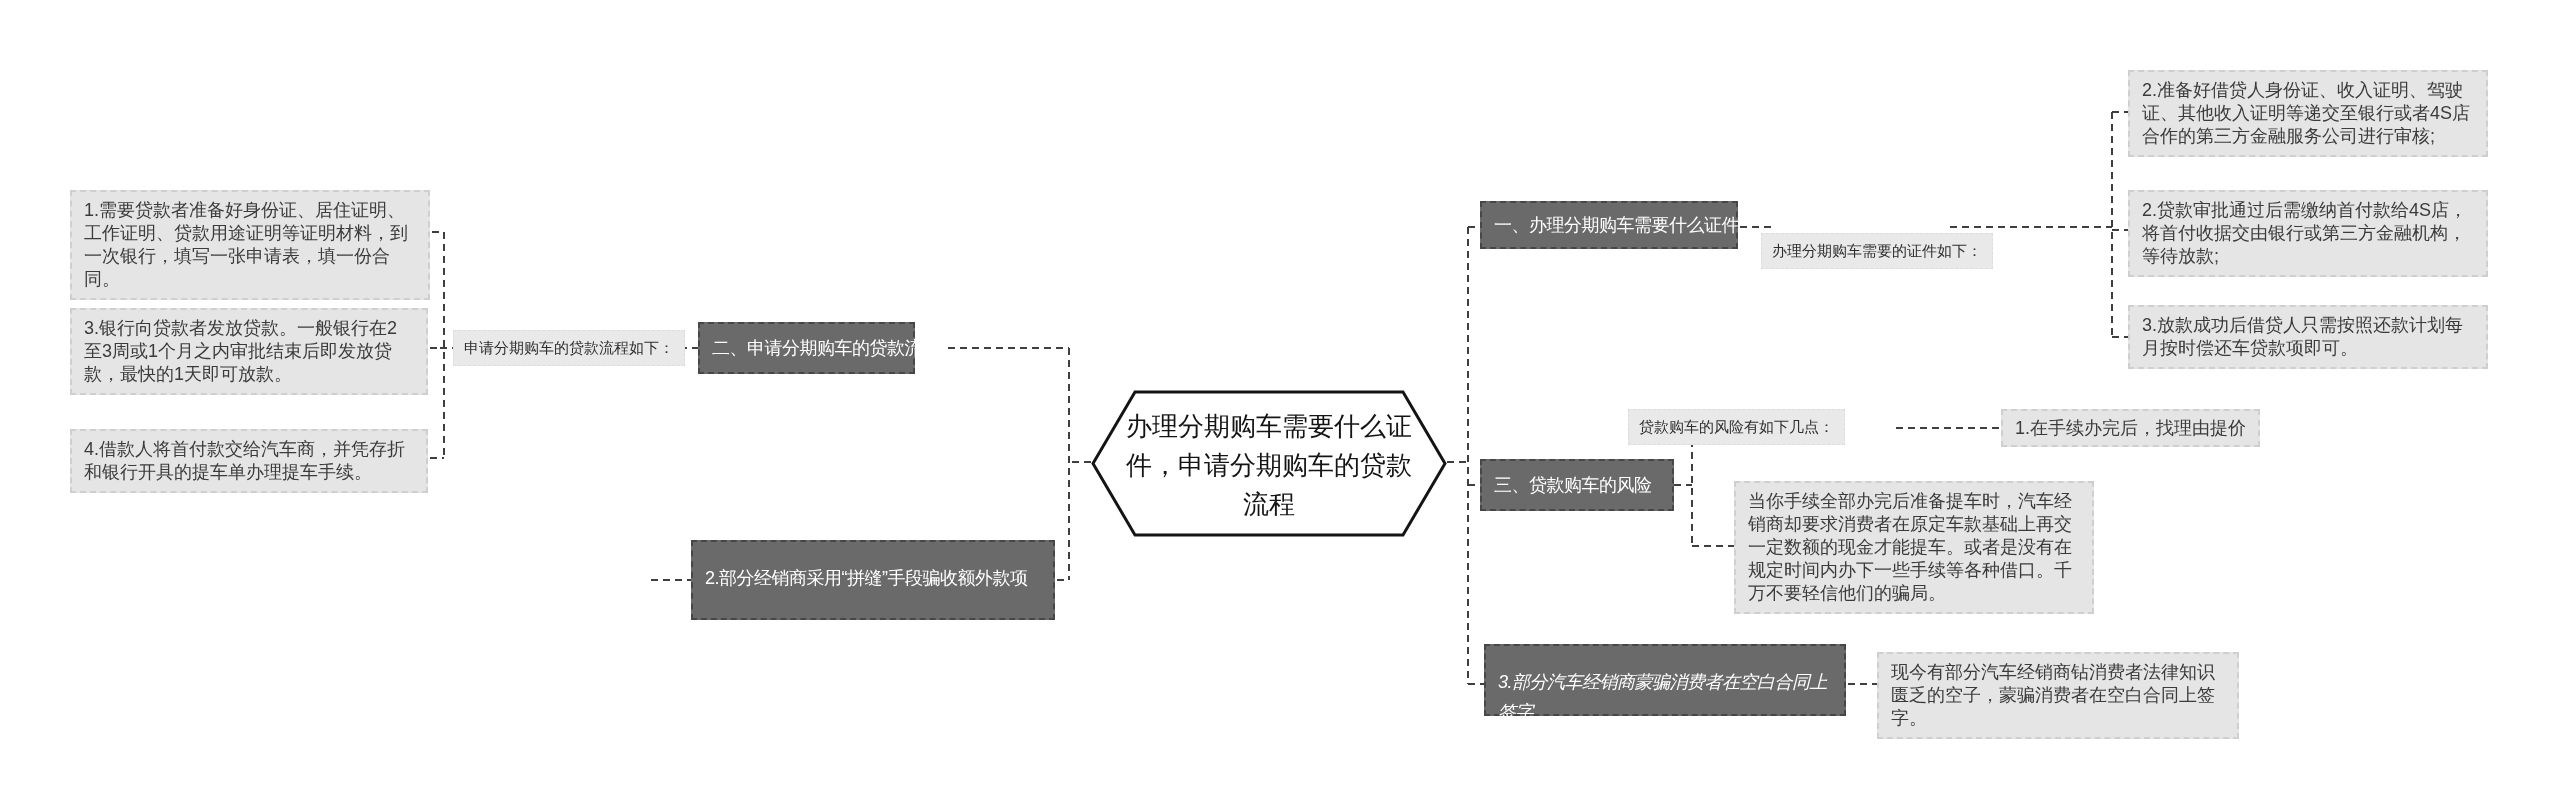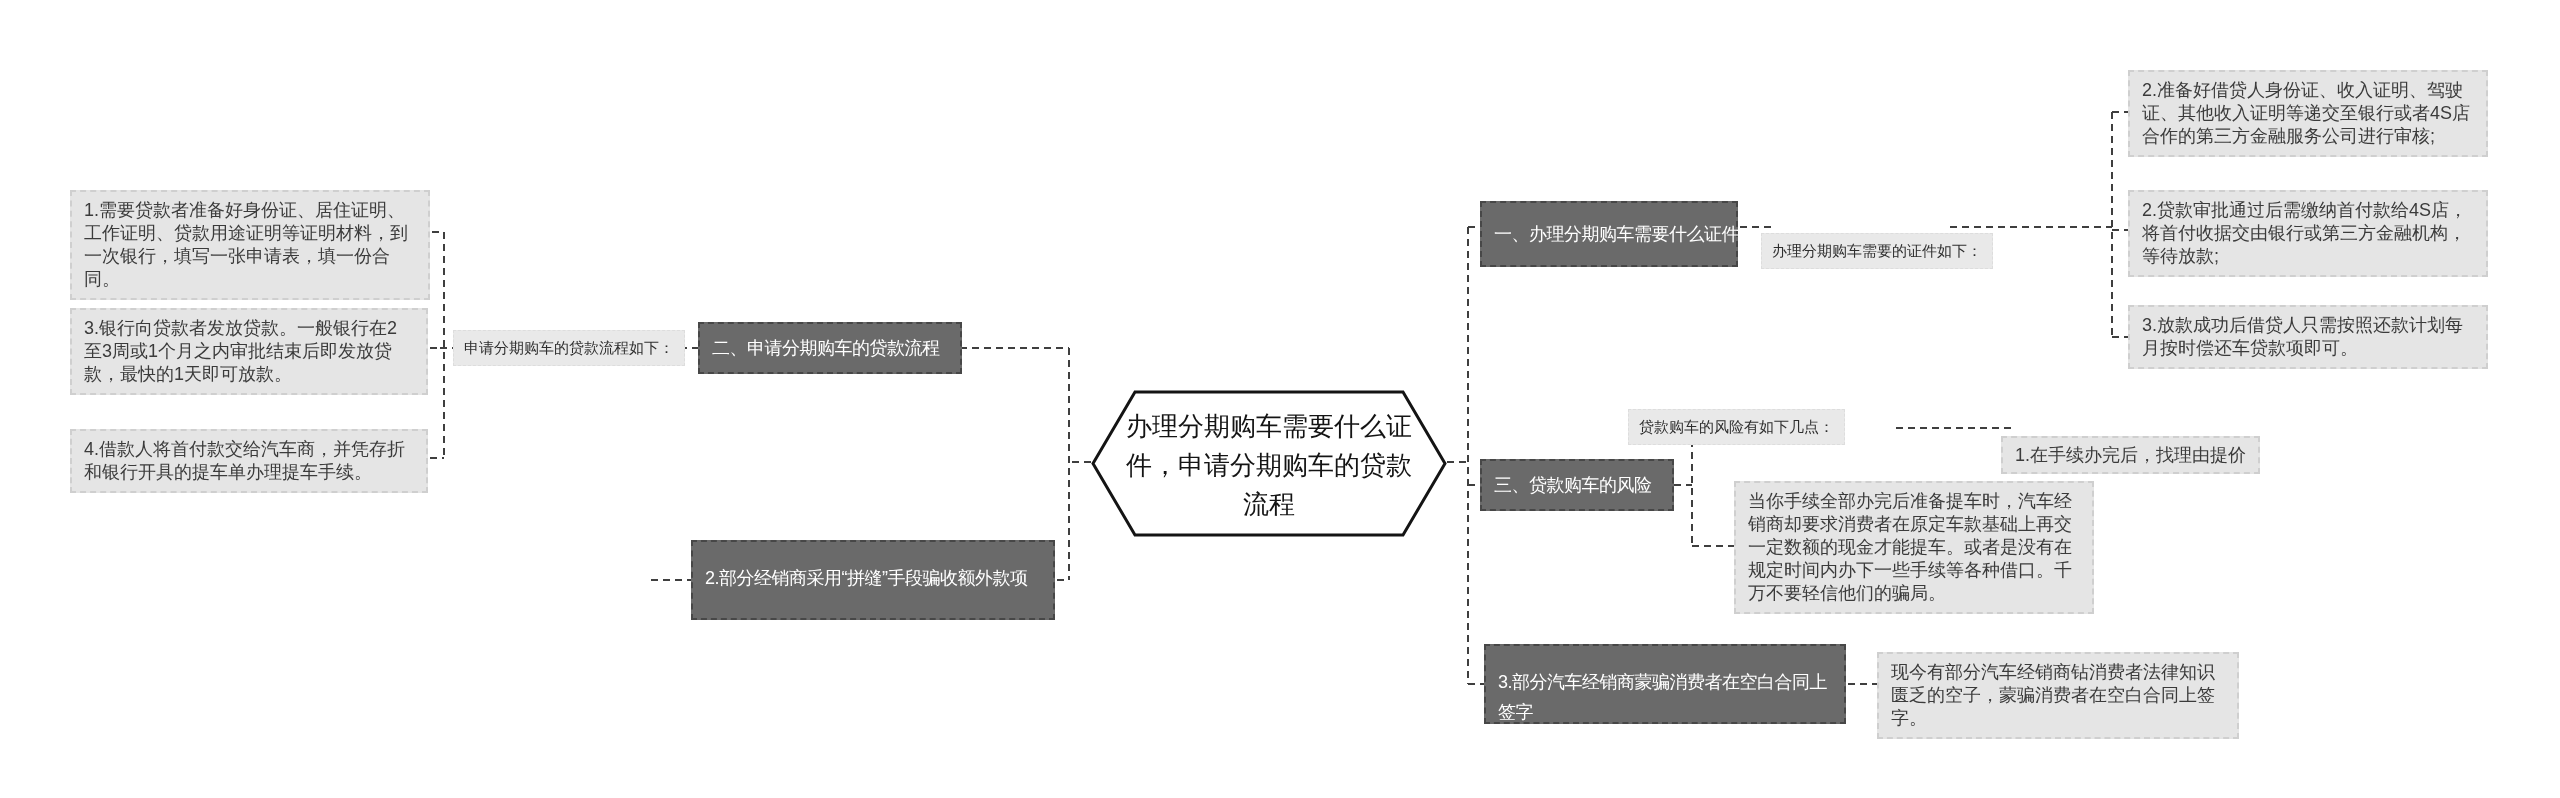--- a/index.html
+++ b/index.html
@@ -13,21 +13,21 @@
     position:relative;width:2560px;height:798px;overflow:hidden;background:var(--page_bg);
     font-family:"Liberation Sans","DejaVu Sans",sans-serif;
   }
   .connectors{position:absolute;left:0;top:0;z-index:1;color:var(--connector);}
   .connectors path{stroke:currentColor;stroke-width:2;fill:none;stroke-dasharray:7 5;}
   .box{position:absolute;z-index:2;box-sizing:border-box;}
   .block{
     background:var(--block_bg);border:2px dashed var(--block_border);color:var(--block_text);
     font-size:18px;line-height:23px;padding:7px 12px;letter-spacing:0;
   }
-  .oneline{white-space:nowrap;display:flex;align-items:center;margin-top:27px;}
+  .oneline{white-space:nowrap;display:flex;align-items:center;}
   .map-label{
     background:var(--label_bg);border:1px dashed var(--label_border);color:var(--label_text);
     font-size:15px;line-height:20px;padding:7px 10px;white-space:nowrap;
   }
   .node{
     background:var(--node_dark_bg);border:2px dashed var(--node_dark_border);color:var(--node_dark_text);
     font-size:18px;letter-spacing:-0.5px;line-height:30px;padding:0 12px;
     display:flex;align-items:center;white-space:nowrap;
   }
   .node.multi{white-space:normal;padding:21px 12px;align-items:flex-start;}
@@ -81,31 +81,31 @@
     <svg width="356" height="147" viewBox="0 0 356 147">
       <polygon points="2,73.5 44,2 312,2 354,73.5 312,145 44,145" fill="var(--central_bg)" stroke="var(--central_border)" stroke-width="3"></polygon>
     </svg>
     <div class="central-text">办理分期购车需要什么证件，申请分期购车的贷款流程</div>
   </div>
 
   <div class="box block" style="left:70px;top:190px;width:360px;">1.需要贷款者准备好身份证、居住证明、工作证明、贷款用途证明等证明材料，到一次银行，填写一张申请表，填一份合同。</div>
   <div class="box block" style="left:70px;top:308px;width:358px;padding-left:12px;">3.银行向贷款者发放贷款。一般银行在2至3周或1个月之内审批结束后即发放贷款，最快的1天即可放款。</div>
   <div class="box block" style="left:70px;top:429px;width:358px;">4.借款人将首付款交给汽车商，并凭存折和银行开具的提车单办理提车手续。</div>
   <div class="box map-label" style="left:453px;top:330px;">申请分期购车的贷款流程如下：</div>
-  <div class="box node" style="left:698px;top:322px;width:264px;height:52px;">二、申请分期购车的贷款流程</div>
+  <div class="box node" style="left:698px;top:322px;width:217px;height:52px;">二、申请分期购车的贷款流程</div>
 
   <div class="box node multi" style="left:691px;top:540px;width:364px;height:80px;">2.部分经销商采用“拼缝”手段骗收额外款项</div>
 
-  <div class="box node" style="left:1480px;top:201px;width:258px;height:66px;">一、办理分期购车需要什么证件</div>
+  <div class="box node" style="left:1480px;top:201px;width:258px;height:48px;">一、办理分期购车需要什么证件</div>
   <div class="box map-label" style="left:1761px;top:209px;margin-top:24px;">办理分期购车需要的证件如下：</div>
   <div class="box block" style="left:2128px;top:70px;width:360px;">2.准备好借贷人身份证、收入证明、驾驶证、其他收入证明等递交至银行或者4S店合作的第三方金融服务公司进行审核;</div>
   <div class="box block" style="left:2128px;top:190px;width:360px;">2.贷款审批通过后需缴纳首付款给4S店，将首付收据交由银行或第三方金融机构，等待放款;</div>
   <div class="box block" style="left:2128px;top:305px;width:360px;">3.放款成功后借贷人只需按照还款计划每月按时偿还车贷款项即可。</div>
 
   <div class="box node" style="left:1480px;top:459px;width:194px;height:52px;">三、贷款购车的风险</div>
   <div class="box map-label" style="left:1628px;top:409px;">贷款购车的风险有如下几点：</div>
   <div class="box block oneline" style="left:2001px;top:409px;height:38px;">1.在手续办完后，找理由提价</div>
   <div class="box block" style="left:1734px;top:481px;width:360px;">当你手续全部办完后准备提车时，汽车经销商却要求消费者在原定车款基础上再交一定数额的现金才能提车。或者是没有在规定时间内办下一些手续等各种借口。千万不要轻信他们的骗局。</div>
 
-  <div class="box node multi" style="left:1484px;top:644px;width:362px;height:80px;">3.部分汽车经销商蒙骗消费者在空白合同上签字</div>
+  <div class="box node multi" style="left:1484px;top:644px;width:362px;height:72px;font-style:italic;">3.部分汽车经销商蒙骗消费者在空白合同上签字</div>
   <div class="box block" style="left:1877px;top:652px;width:362px;">现今有部分汽车经销商钻消费者法律知识匮乏的空子，蒙骗消费者在空白合同上签字。</div>
 
 </div>
 
 </body></html>

